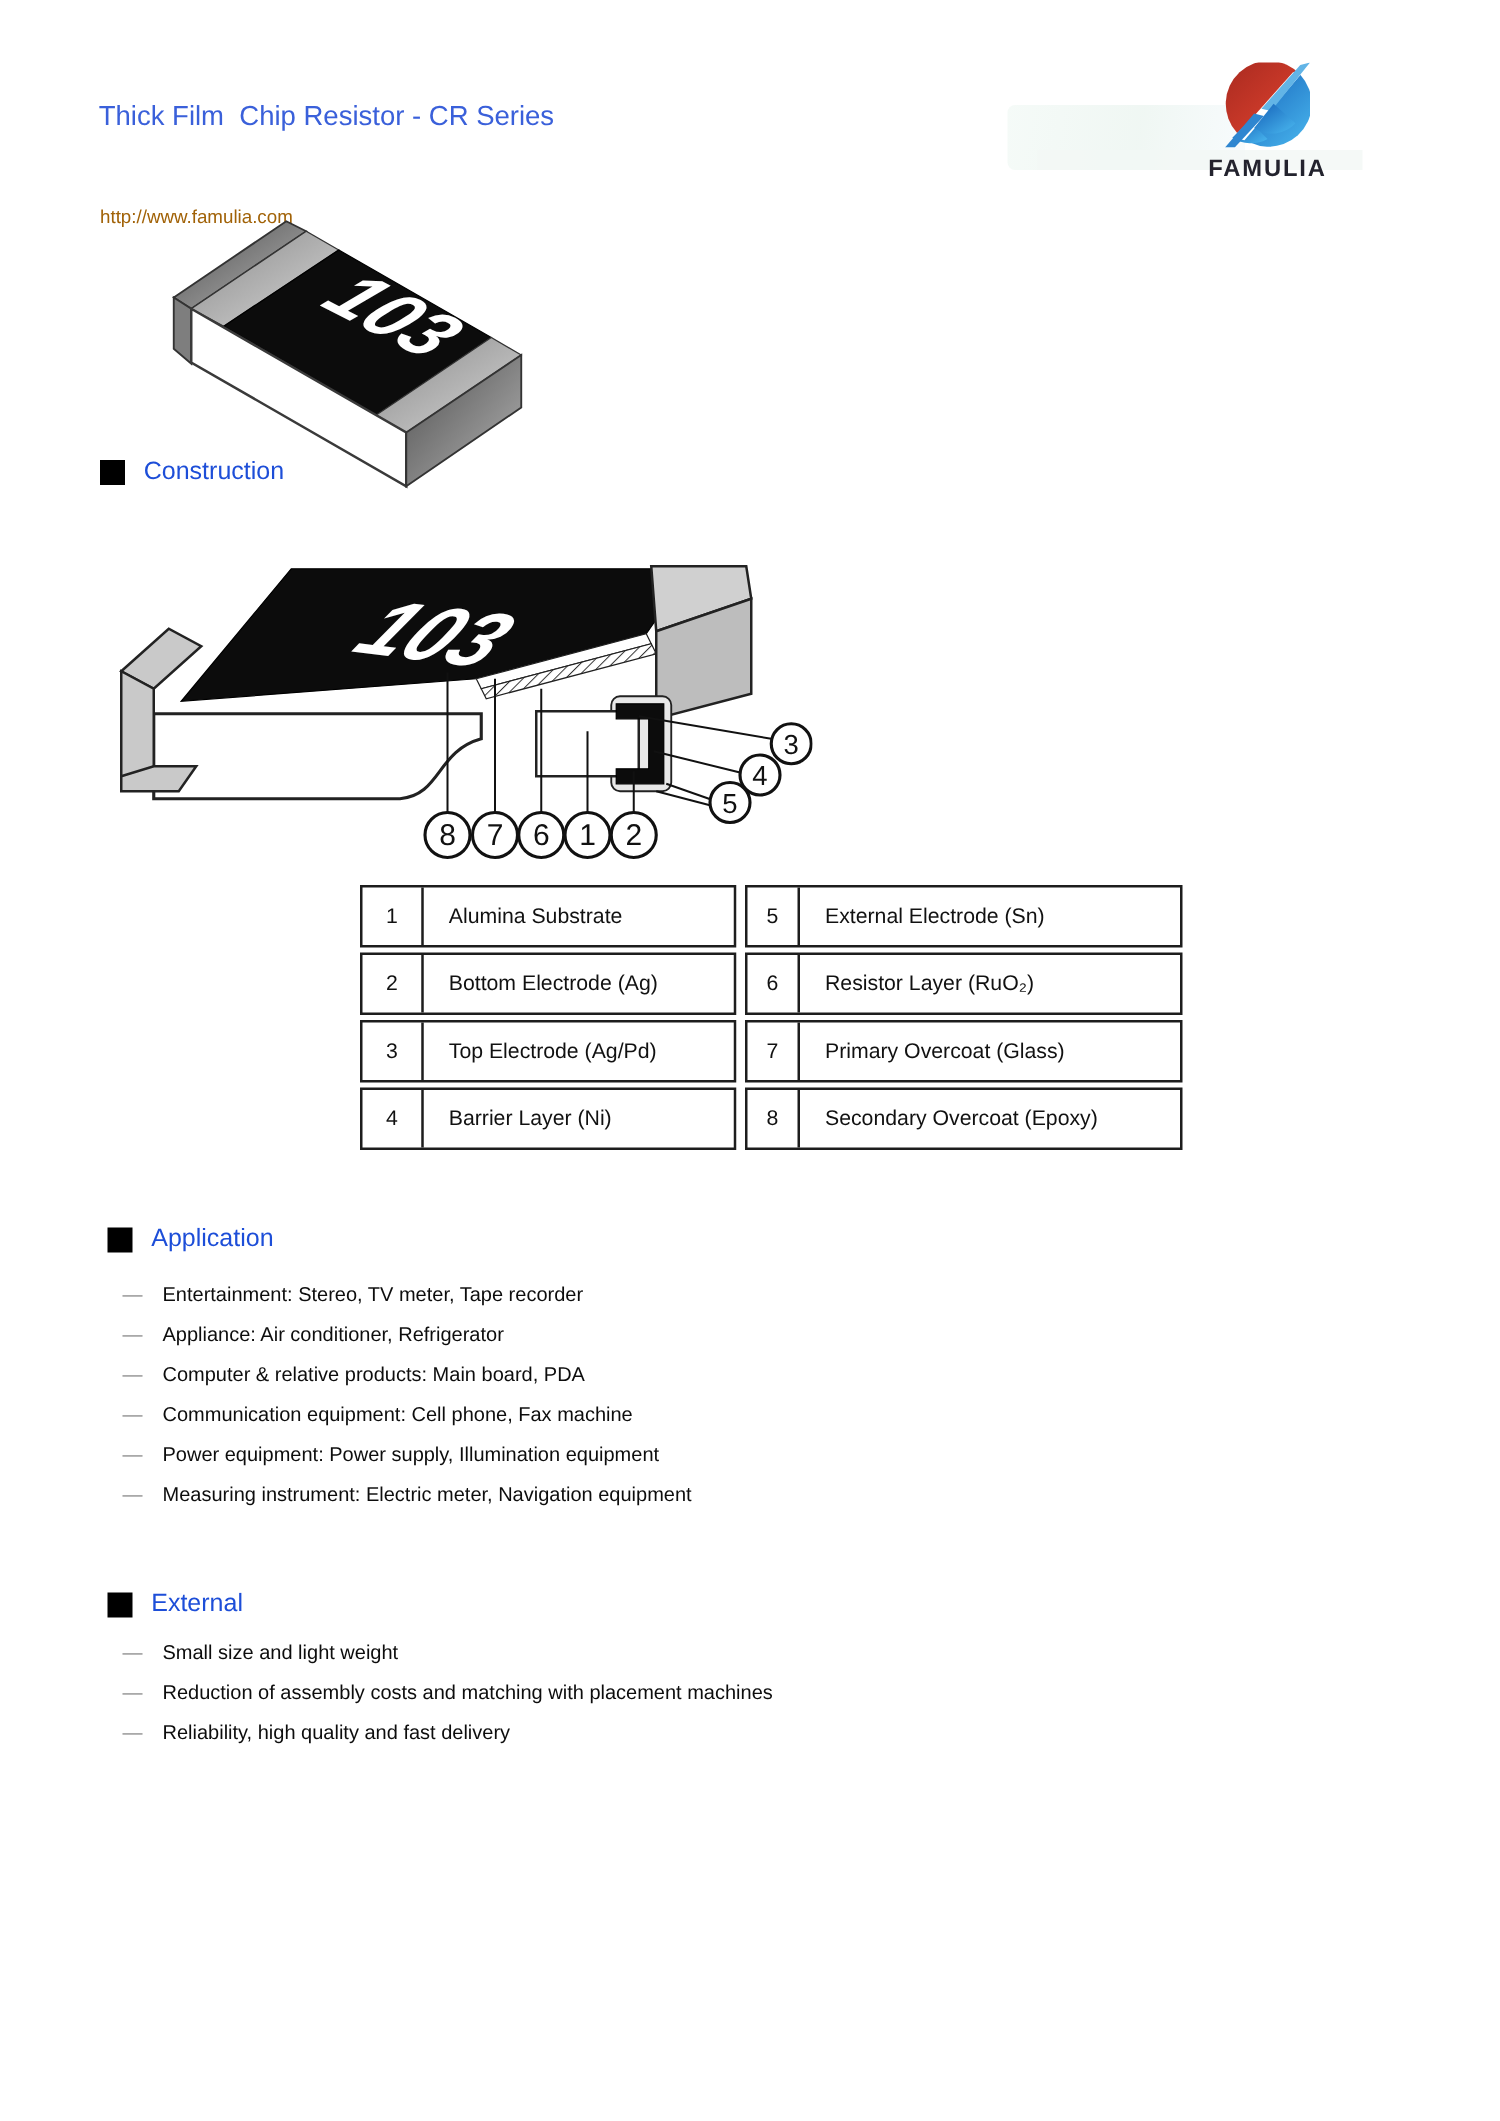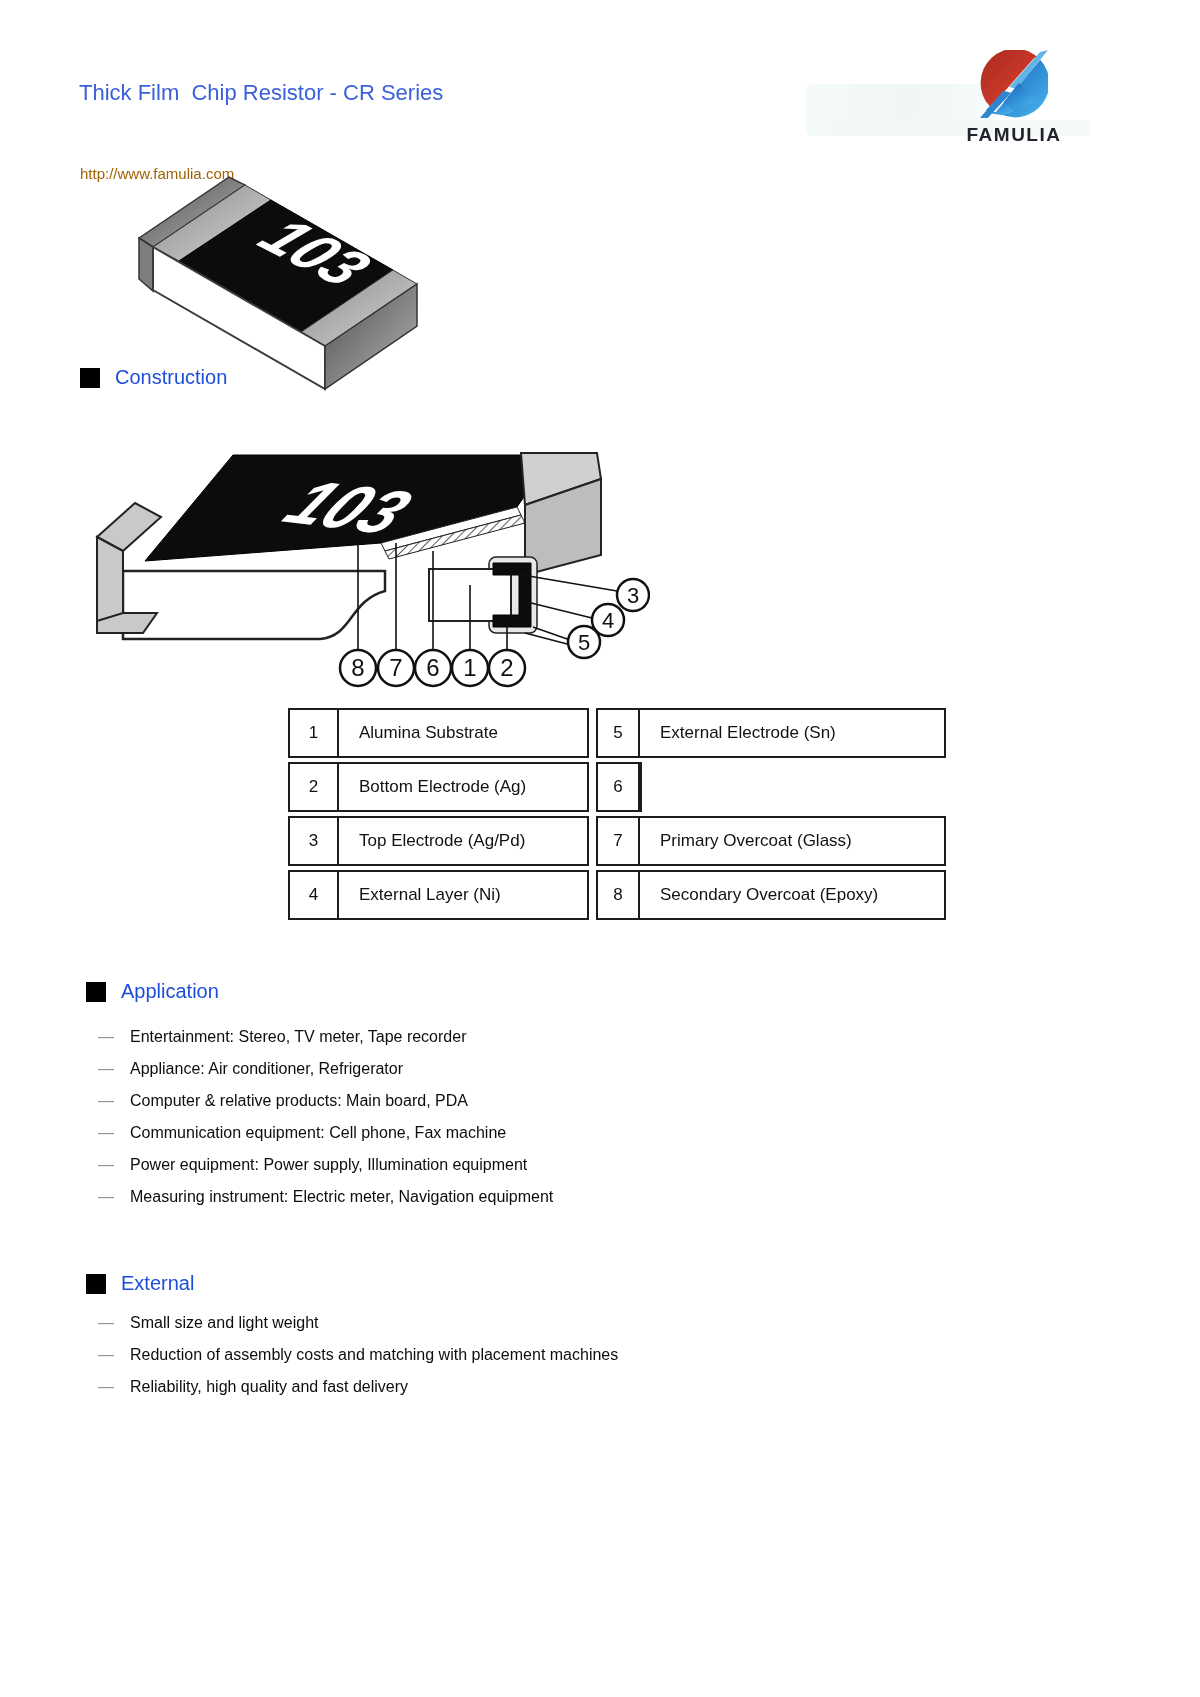--- a/index.html
+++ b/index.html
@@ -201,37 +201,38 @@
         </span>
     </div>
     <div class="trow">
       <span class="grp grp-l">
           <span class="tn">2</span>
           <span class="tl">Bottom Electrode (Ag)</span>
         </span>
       <span class="tgap"></span>
       <span class="grp grp-r">
           <span class="tn">6</span>
+          <span class="tl">Resistor Layer (RuO₂)</span>
         </span>
     </div>
     <div class="trow">
       <span class="grp grp-l">
           <span class="tn">3</span>
           <span class="tl">Top Electrode (Ag/Pd)</span>
         </span>
       <span class="tgap"></span>
       <span class="grp grp-r">
           <span class="tn">7</span>
           <span class="tl">Primary Overcoat (Glass)</span>
         </span>
     </div>
     <div class="trow">
       <span class="grp grp-l">
           <span class="tn">4</span>
-          <span class="tl">External Layer (Ni)</span>
+          <span class="tl">Barrier Layer (Ni)</span>
         </span>
       <span class="tgap"></span>
       <span class="grp grp-r">
           <span class="tn">8</span>
           <span class="tl">Secondary Overcoat (Epoxy)</span>
         </span>
     </div>
   </div>
 
   <div class="sec" style="left:86px;top:980px;text-align:center;">

